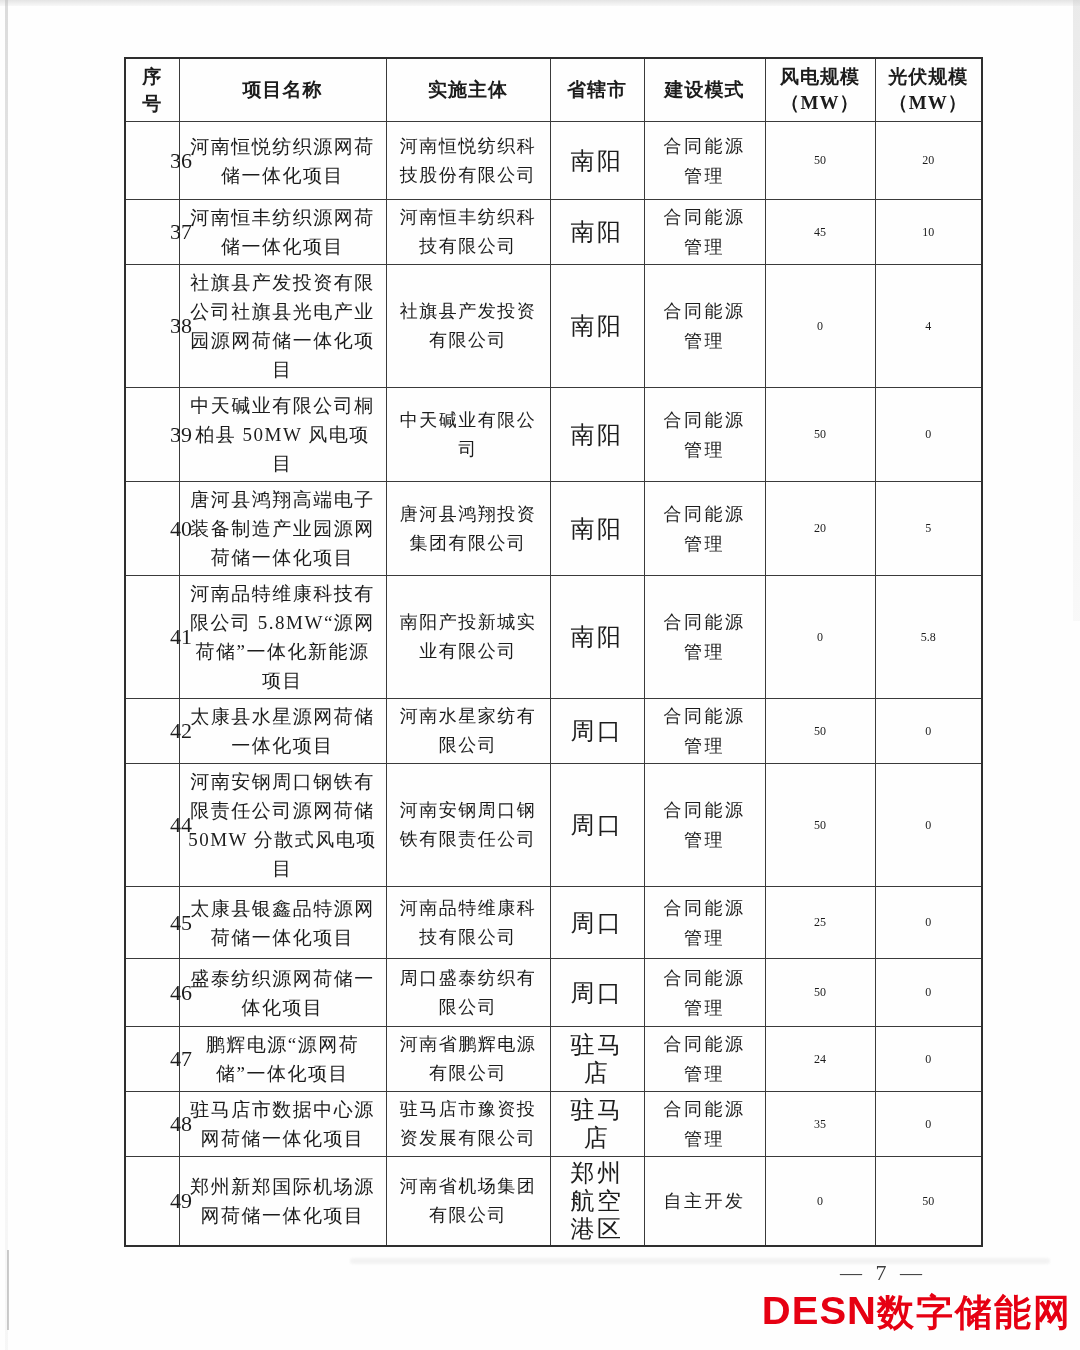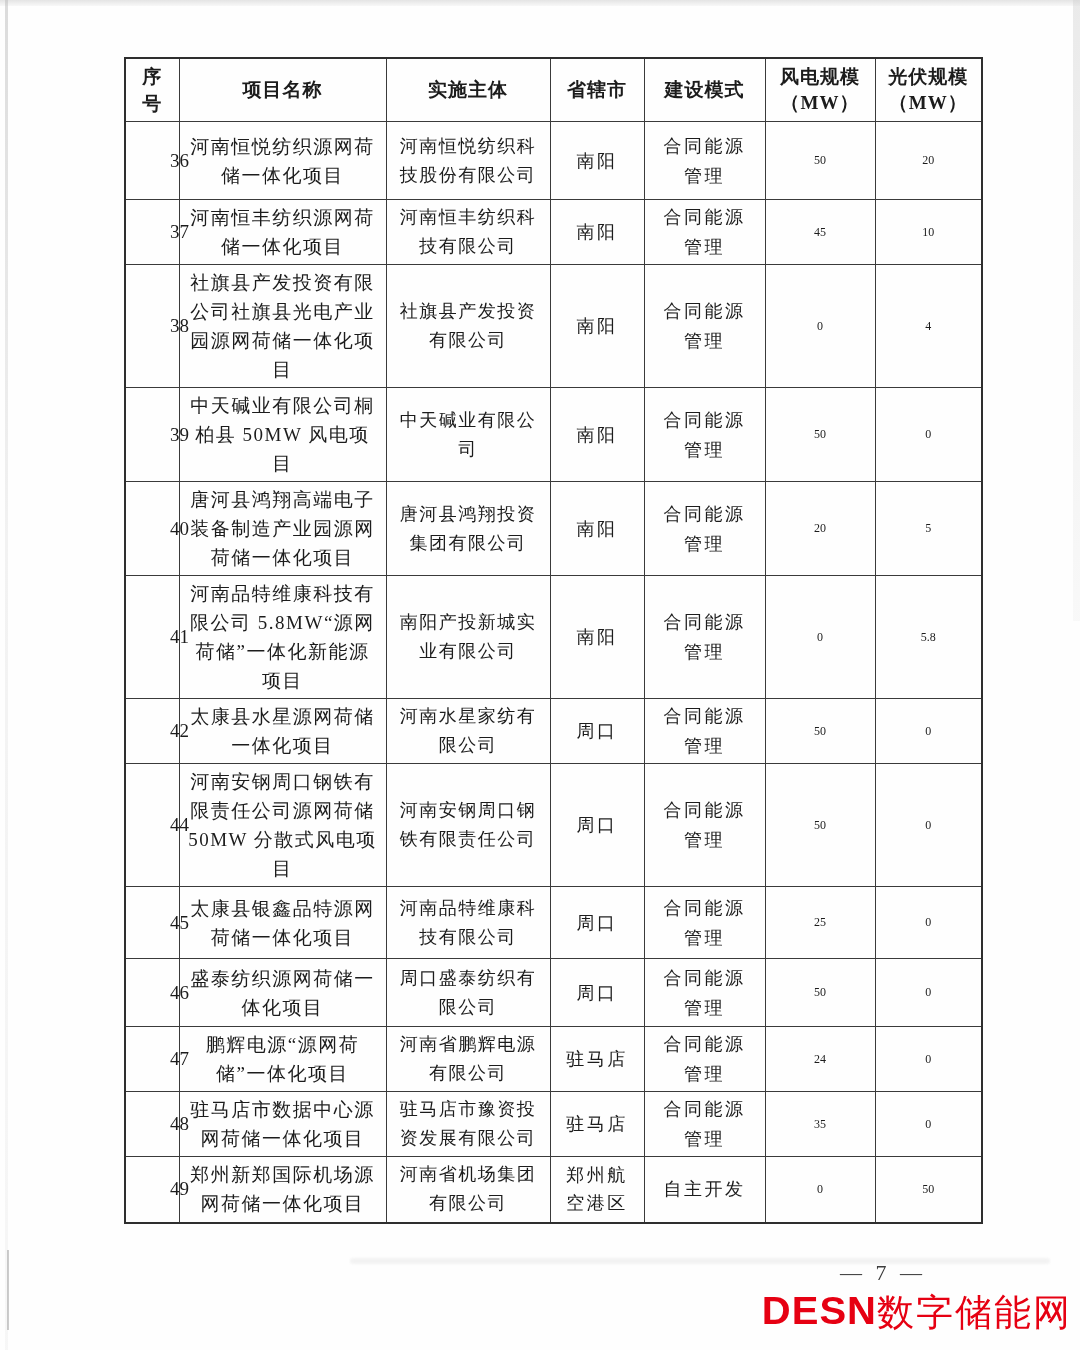--- a/index.html
+++ b/index.html
@@ -39,45 +39,45 @@
   .projects th,.projects td{
     border:1px solid var(--table-border);
     text-align:center;vertical-align:middle;
   }
   .projects th{
     font-weight:bold;font-size:19px;letter-spacing:1px;
     line-height:26px;padding:4px 8px;
   }
   .projects thead tr{height:63px;border-radius:18px;}
   .th-no span{display:inline-block;width:1.2em;line-height:27px;}
-  .c-no{font-size:19px;padding-left:44px;}
+  .c-no{font-size:22px;padding-left:44px;}
   .c-project{font-size:19px;letter-spacing:1.5px;line-height:29px;padding:3px 8px;}
   .c-entity{font-size:18px;letter-spacing:1.5px;line-height:29px;padding:3px 8px;}
-  .c-city{font-size:18px;letter-spacing:2.5px;line-height:28px;padding:2px 8px;}
+  .c-city{font-size:24px;letter-spacing:2.5px;line-height:28px;padding:2px 8px;}
   .c-mode{font-size:18px;letter-spacing:2.5px;line-height:30px;padding:2px 10px;}
   .c-wind,.c-pv{font-size:12px;}
 
   
   .page-number{
     position:absolute;top:1260px;left:818px;width:130px;
     text-align:center;font-size:22px;letter-spacing:4px;color:#3c3c3c;
   }
   .brand{
     position:absolute;top:1288px;right:8px;
     display:flex;align-items:baseline;
     color:var(--accent-red);white-space:nowrap;
   }
   .brand .latin{
     font-family:"Liberation Sans","DejaVu Sans",sans-serif;
     font-weight:900;font-size:40px;letter-spacing:1px;
     transform:scaleY(.95);
   }
   .brand .cjk{
     font-family:"Liberation Sans","DejaVu Sans",sans-serif;
-    font-weight:400;font-size:37px;letter-spacing:2px;
+    font-weight:700;font-size:37px;letter-spacing:2px;
   }
 </style>
 </head>
 <body>
 
 <div class="scan-edge-top"></div>
 <div class="scan-edge-left"></div>
 <div class="scan-edge-right"></div>
 <div class="scan-smear"></div>
 <div class="scan-mark"></div>

